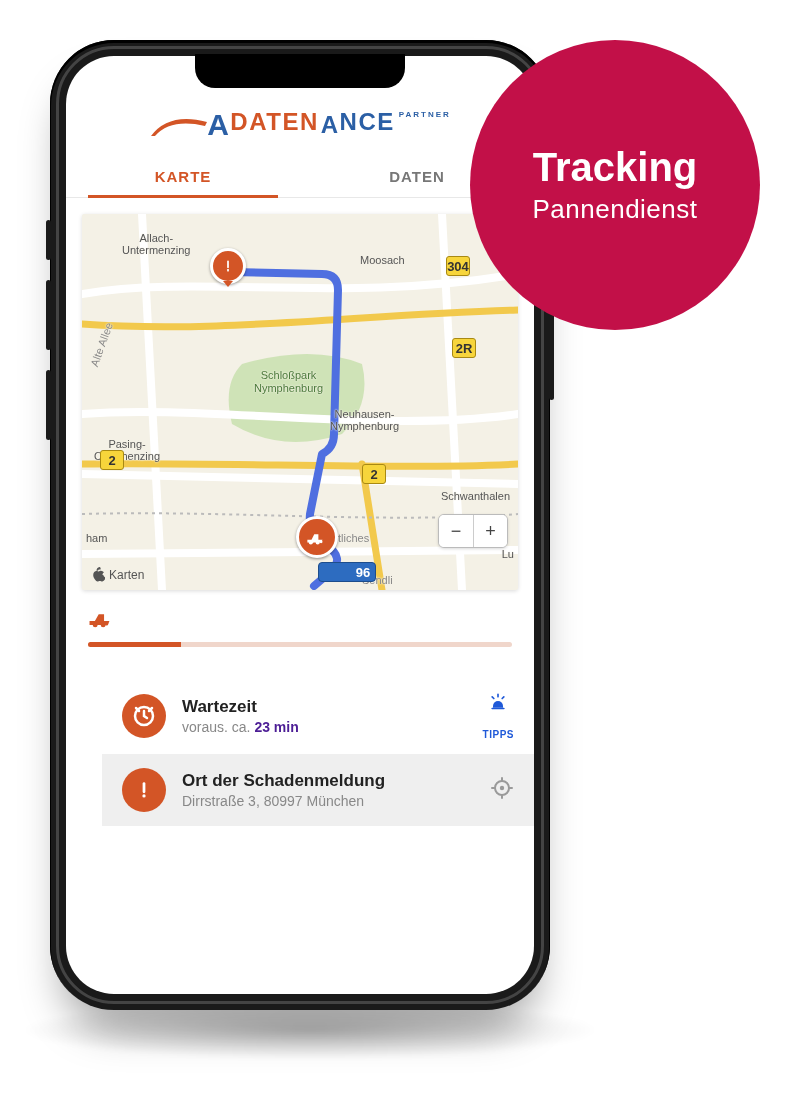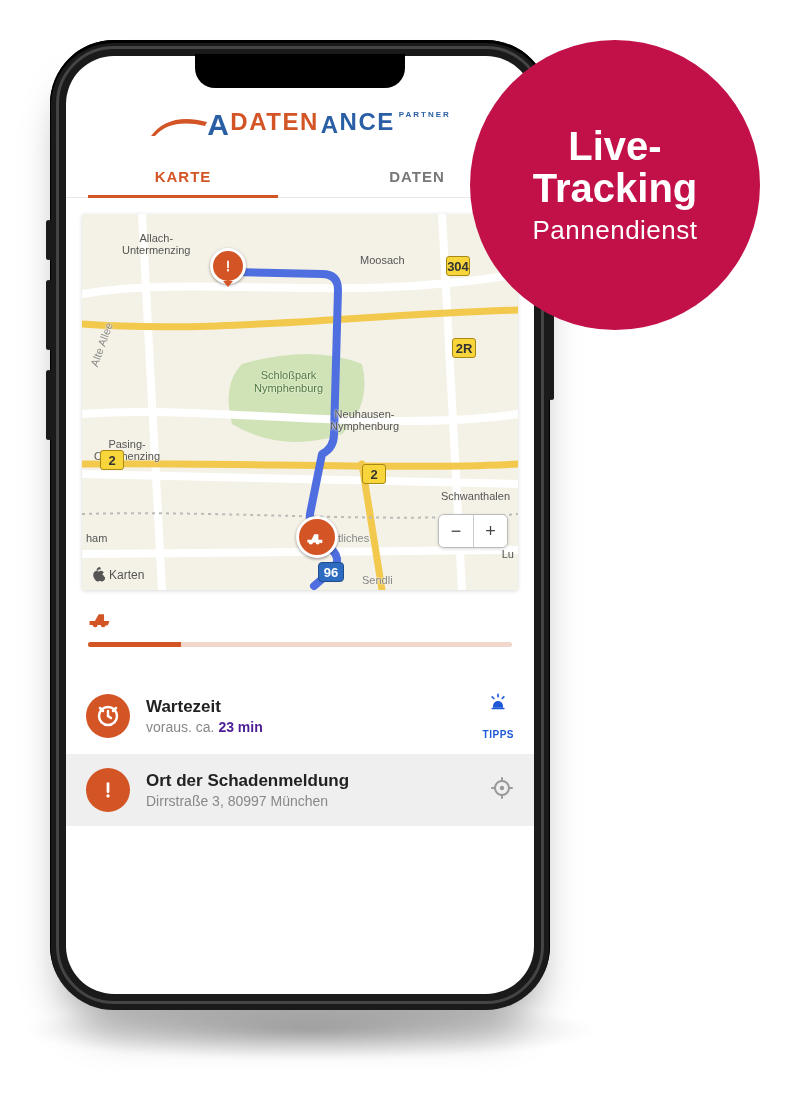--- a/index.html
+++ b/index.html
@@ -216,21 +216,21 @@
     background: #f0d6cb;
     border-radius: 3px;
     overflow:hidden;
   }
   .progress-fill {
     height:100%;
     background:#d35526;
     width:22%;
   }
   
-  .rows { margin-top: 30px; }
+  .rows { margin-top: 30px; padding-left: 36px; }
   .row {
     display:flex;
     align-items:center;
     gap:16px;
     padding: 14px 20px;
   }
   .row.alt { background:#efefef; }
   .row .circle {
     width:44px; height:44px; flex:0 0 44px;
     border-radius:50%;
@@ -350,21 +350,21 @@
             <div class="label" style="left:4px; bottom:46px;">ham</div>
             <div class="label" style="left:6px; top:150px; transform:rotate(-70deg); transform-origin:left top; color:#888;">Alte Allee</div>
             <div class="label" style="right:4px; bottom:30px;">Lu</div>
             <div class="label" style="left:280px; bottom:4px; color:#888;">Sendli</div>
             <div class="label" style="left:256px; bottom:46px; color:#888;">tliches</div>
 
             <div class="shield" style="right:48px; top:42px;">304</div>
             <div class="shield" style="right:42px; top:124px;">2R</div>
             <div class="shield" style="left:18px; top:236px;">2</div>
             <div class="shield" style="left:280px; top:250px;">2</div>
-            <div class="shield blue" style="left:236px; bottom:8px; width:24px;">96</div>
+            <div class="shield blue" style="left:236px; bottom:8px; width:24px;padding-left:32px;">96</div>
 
             <div class="pin small" style="left:128px; top:34px;">
               <svg width="14" height="14" viewBox="0 0 24 24" fill="none">
                   <path d="M12 4v10M12 18v2" stroke="#fff" stroke-width="3" stroke-linecap="round"></path>
                 </svg>
             </div>
             <div class="vehicle" style="left:214px; top:302px;">
               <svg width="22" height="16" viewBox="0 0 32 20" fill="#fff">
                   <path d="M2 14h6l4-8h6v8h6l-2 4h-2a3 3 0 1 1-6 0h-4a3 3 0 1 1-6 0H2z"></path>
                   <circle cx="9" cy="17" r="2"></circle>
@@ -446,16 +446,15 @@
             </div>
           </div>
         </div>
 
       </div>
     </div>
   </div>
 </div>
 
 <div class="promo">
-  <div class="big">Live-</div>
   <div class="big">Tracking</div>
   <div class="small">Pannendienst</div>
 </div>
 
 </body></html>

